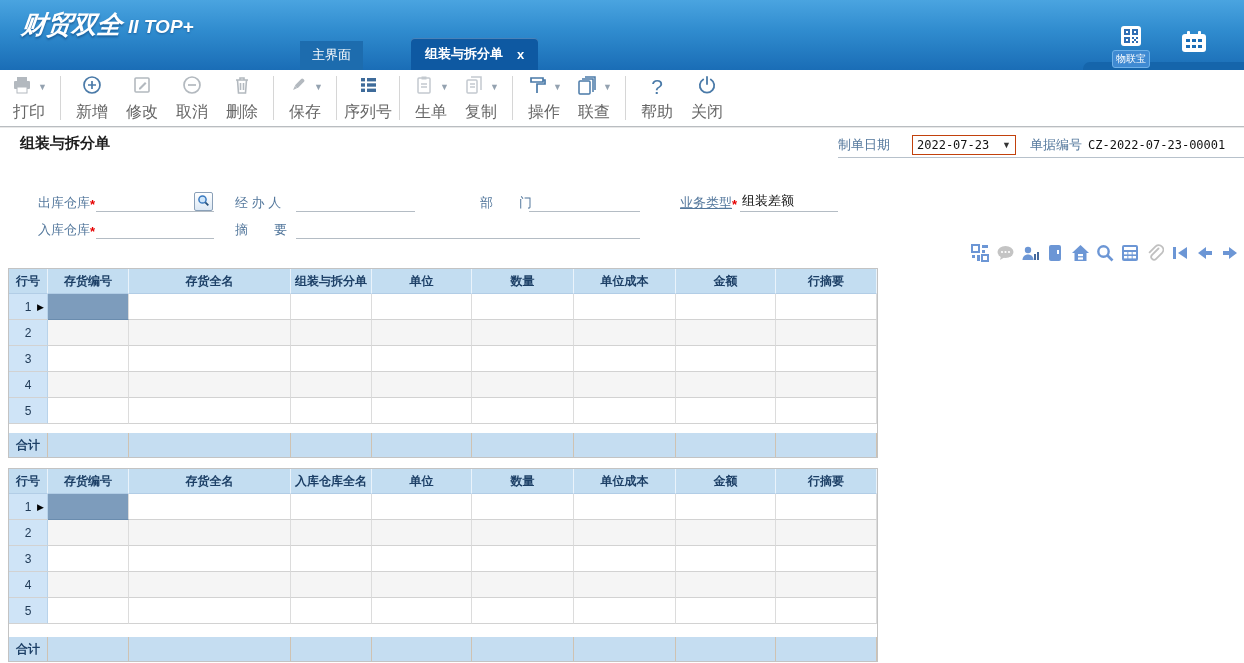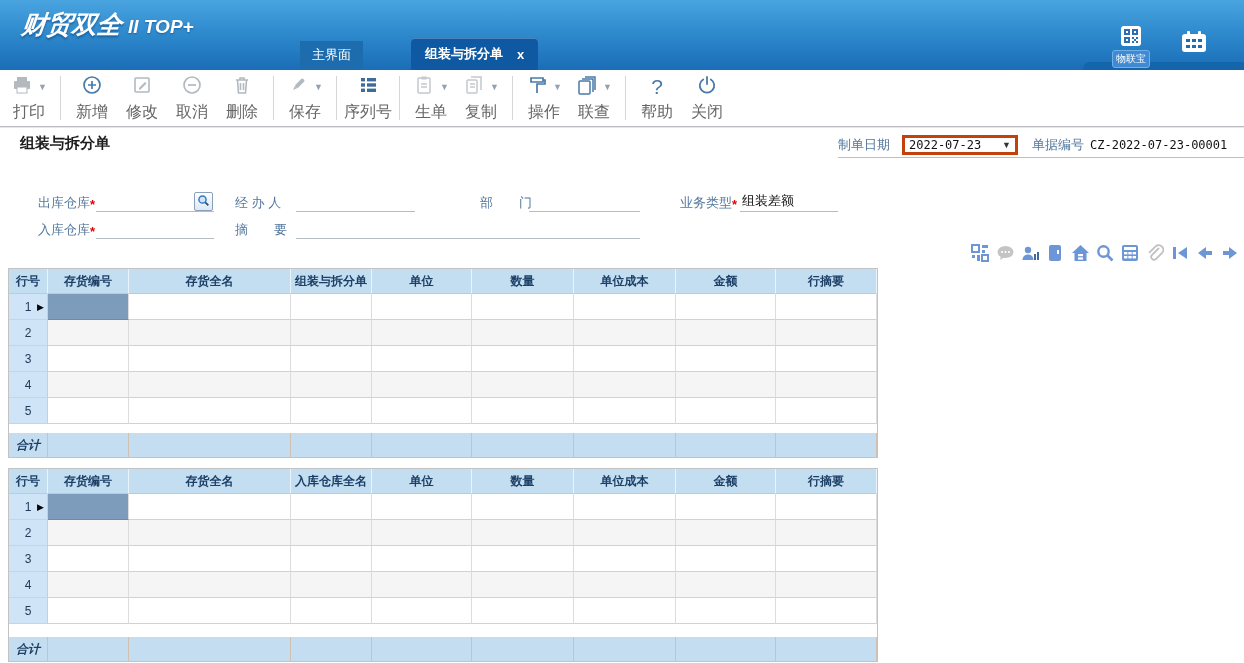--- a/index.html
+++ b/index.html
@@ -39,35 +39,35 @@
   .tb-label { font-size:16px; margin-top:2px; white-space:nowrap; }
   .tb-caret { font-size:9px; color:#94a2b0; margin-left:5px; }
   .tb-sep { width:1px; height:44px; background:#d6d6d6; margin:0 6px; }
   .tb-help-glyph { font-size:21px; color:#4a7aa8; font-weight:400; line-height:22px; }
 
   
   .doc-title { position:absolute; left:20px; top:134px; font-size:15px; font-weight:700; color:#1c1c1c; }
   .doc-head-right { position:absolute; left:838px; top:133px; width:406px; height:24px;
     display:flex; align-items:center; }
   .fld-label { color:#53779c; font-size:13px; white-space:nowrap; }
-  .date-box { margin-left:12px; width:116px; height:20px; border:3px solid #c2410c; background:#fff;
+  .date-box { margin-left:22px; width:104px; height:20px; border:1px solid #c2410c; background:#fff;
     display:flex; align-items:center; justify-content:space-between; padding:0 4px; cursor:pointer; }
   .date-val { font-family:"DejaVu Sans Mono","Liberation Mono",monospace; font-size:12px; color:#111; }
   .date-caret { font-size:9px; color:#333; }
   .doc-no-label { margin-left:14px; }
   .doc-no-val { margin-left:6px; font-family:"DejaVu Sans Mono","Liberation Mono",monospace;
     font-size:12px; color:#111; }
   .head-underline { position:absolute; left:838px; top:157px; width:406px; height:1px; background:#b7c1cb; }
 
   
   .ff { position:absolute; height:22px; display:flex; align-items:flex-end; }
   .req { color:#e60000; font-weight:700; font-size:13px; }
   .uline { border-bottom:1px solid #b4bcc4; height:20px; display:flex; align-items:flex-end; }
   .uline-val { font-size:13px; color:#111; padding:0 2px 1px; }
-  .lbl-link { cursor:pointer; }
+  .lbl-link { text-decoration:underline; cursor:pointer; }
   .mag-btn { width:19px; height:19px; border:1px solid #8aa0b8; border-radius:2px;
     background:linear-gradient(180deg,#ffffff,#dce8f4); display:flex; align-items:center; justify-content:center;
     cursor:pointer; margin-left:-20px; margin-bottom:1px; }
 
   
   .gstrip { position:absolute; right:4px; top:243px; display:flex; align-items:center; gap:5px; }
   .gic { width:20px; height:19px; display:flex; align-items:center; justify-content:center; cursor:pointer; line-height:0; }
 
   
   .grid-box { position:absolute; left:8px; width:870px; background:#fff;
@@ -80,21 +80,21 @@
   .g-body .g-cell { height:26px; background:#fff; }
   .g-body .g-row.alt .g-cell { background:#f5f5f5; }
   .g-cell.rowhead { background:#cfe4f7 !important; color:#223c58; justify-content:center;
     border-right:1px solid #b9d3ea; position:relative; }
   .g-cell.sel { background:#7d9cbc !important; border-bottom:1px solid #6a8cae; }
   .row-arrow { position:absolute; right:3px; top:50%; transform:translateY(-50%); font-size:9px; color:#000; }
   .g-spacer { background:#fff; }
   .g-total { display:flex; }
   .g-total .g-cell { background:#c5ddf1; height:24px; border-right:1px solid #cfc2b2;
     border-bottom:none; color:#1c3f66; font-weight:700; }
-  .g-total .g-cell.rowhead { background:#c5ddf1 !important; font-weight:700;font-style:italic; }
+  .g-total .g-cell.rowhead { background:#c5ddf1 !important; font-weight:700; }
 </style>
 </head>
 <body>
 
 <div class="page">
 
   <div class="banner">
     <div class="logo">
       <span class="logo-sub">财贸双全</span>
       <span class="logo-ed">II TOP+</span>

